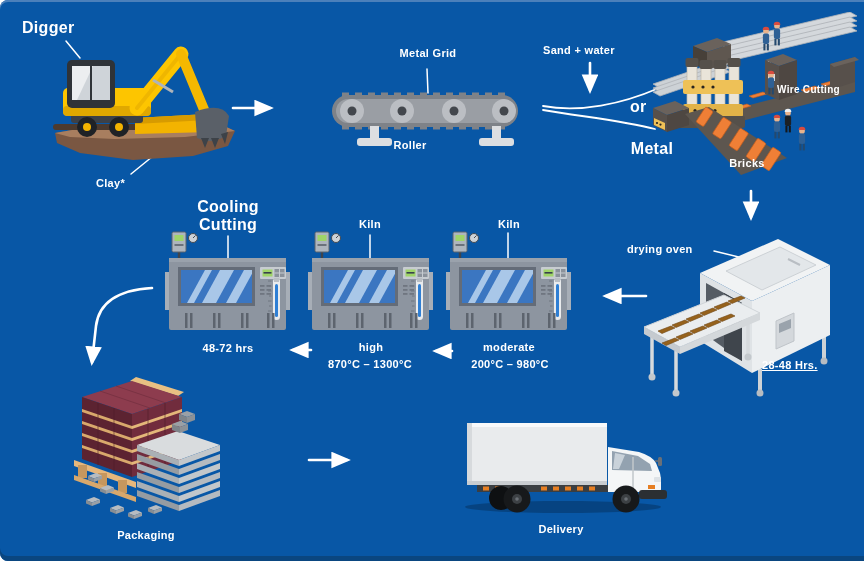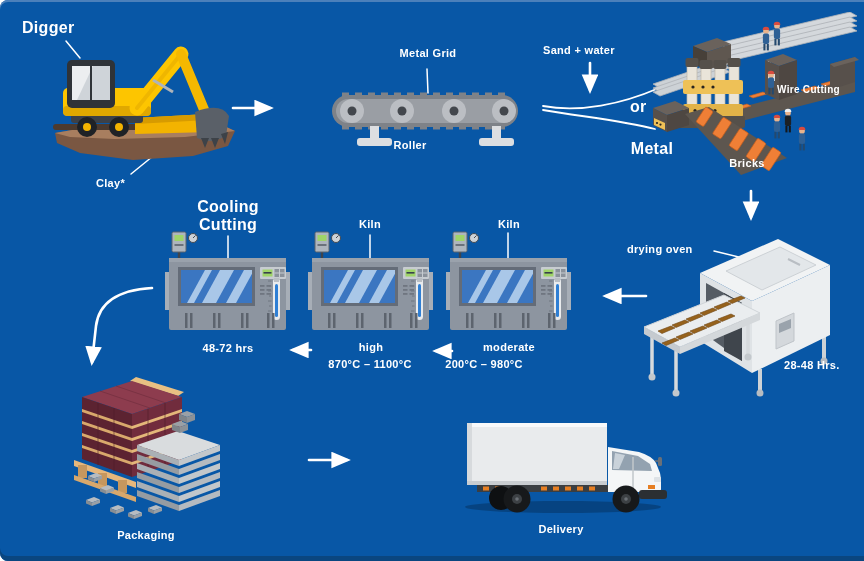--- a/index.html
+++ b/index.html
@@ -502,29 +502,29 @@
   <div class="lbl ctr" style="left:428px;top:47px;">Metal Grid</div>
   <div class="lbl ctr" style="left:410px;top:139px;text-align:center;">Roller</div>
 
   <div class="lbl" style="left:543px;top:44px;">Sand + water</div>
   <div class="lbl big" style="left:630px;top:98px;">or</div>
   <div class="lbl big ctr" style="left:652px;top:140px;">Metal</div>
   <div class="lbl" style="left:777px;top:84px;font-size:10px;">Wire Cutting</div>
   <div class="lbl ctr" style="left:747px;top:157px;">Bricks</div>
 
   <div class="lbl" style="left:627px;top:243px;">drying oven</div>
-  <div class="lbl" style="left:784px;top:359px;">28-48 Hrs.</div>
+  <div class="lbl" style="left:762px;top:359px;text-decoration:underline;">28-48 Hrs.</div>
 
   <div class="lbl ctr" style="left:509px;top:218px;">Kiln</div>
   <div class="lbl ctr" style="left:509px;top:341px;">moderate</div>
-  <div class="lbl ctr" style="left:484px;top:358px;">200°C – 980°C</div>
+  <div class="lbl ctr" style="left:510px;top:358px;">200°C – 980°C</div>
 
   <div class="lbl ctr" style="left:370px;top:218px;">Kiln</div>
   <div class="lbl ctr" style="left:371px;top:341px;">high</div>
-  <div class="lbl ctr" style="left:370px;top:358px;">870°C – 1100°C</div>
+  <div class="lbl ctr" style="left:370px;top:358px;">870°C – 1300°C</div>
 
   <div class="lbl big ctr" style="left:228px;top:198px;">Cooling</div>
   <div class="lbl big ctr" style="left:228px;top:216px;">Cutting</div>
   <div class="lbl ctr" style="left:228px;top:342px;text-align:center;">48-72 hrs</div>
 
   <div class="lbl ctr" style="left:146px;top:522px;margin-top:7px;">Packaging</div>
   <div class="lbl ctr" style="left:561px;top:523px;">Delivery</div>
 
 </div>
 

